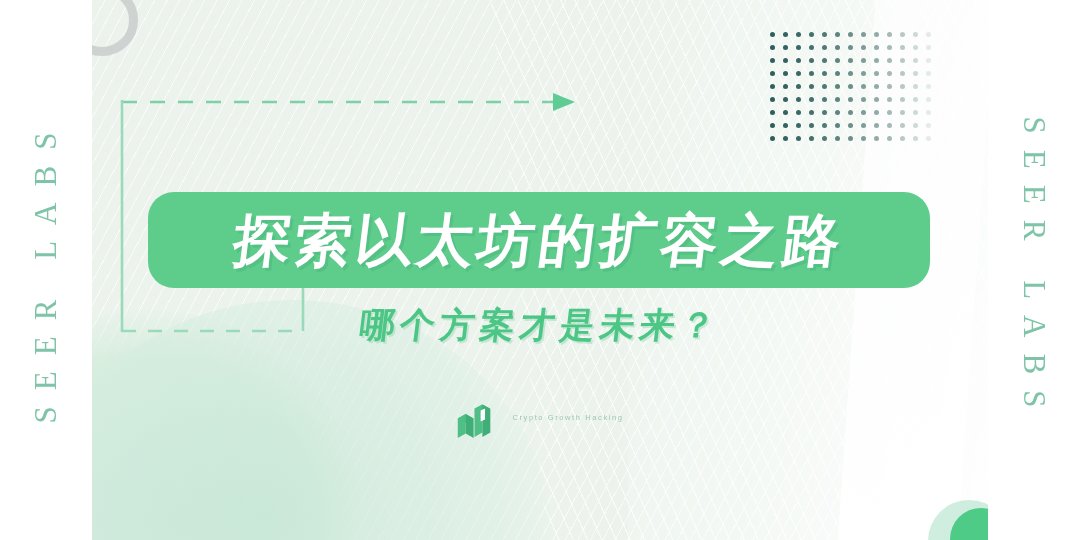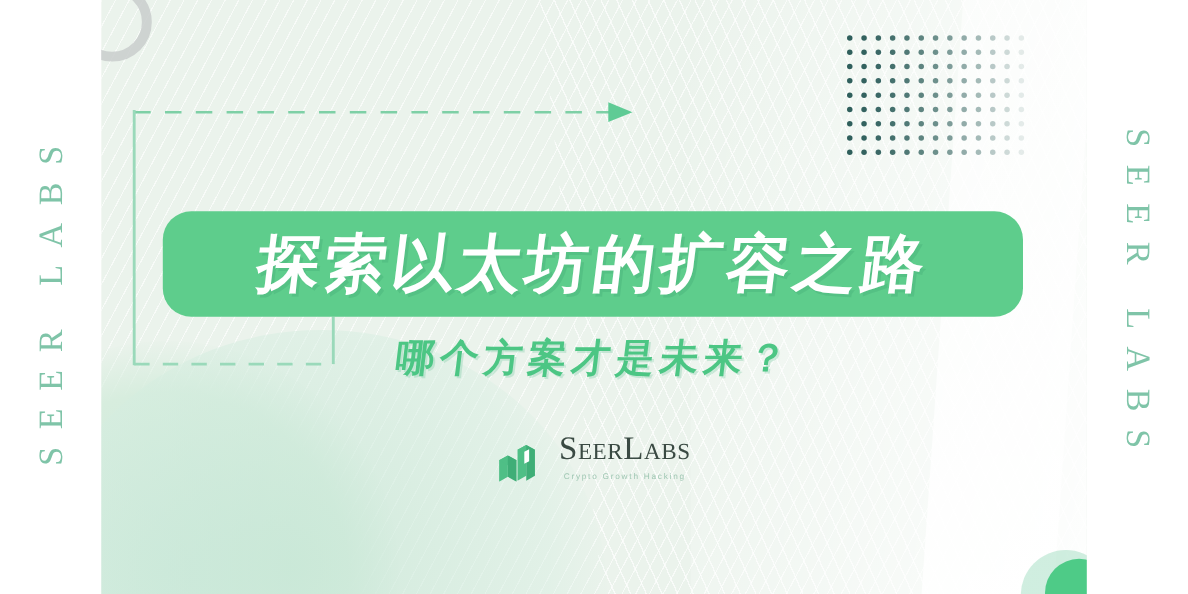--- a/index.html
+++ b/index.html
@@ -555,21 +555,20 @@
         <polygon points="42,38 60,28 60,92 42,102"></polygon>
         <polygon points="42,38 60,28 78,38 60,48"></polygon>
         <polygon points="60,28 78,38 78,92 60,102" fill="#3fae77"></polygon>
         <polygon points="78,6 96,-2 96,40 78,50" opacity="0"></polygon>
       </g>
       <g fill="#ffffff">
         <polygon points="56,42 66,37 66,62 56,67"></polygon>
       </g>
     </svg>
     <div class="logo-text">
-      <div class="logo-word">SeerLabs</div>
       <div class="logo-tag">Crypto Growth Hacking</div>
     </div>
   </div>
 
   <div class="side left">
     <div class="side-text">SEER LABS</div>
   </div>
   <div class="side right">
     <div class="side-text">SEER LABS</div>
   </div>

